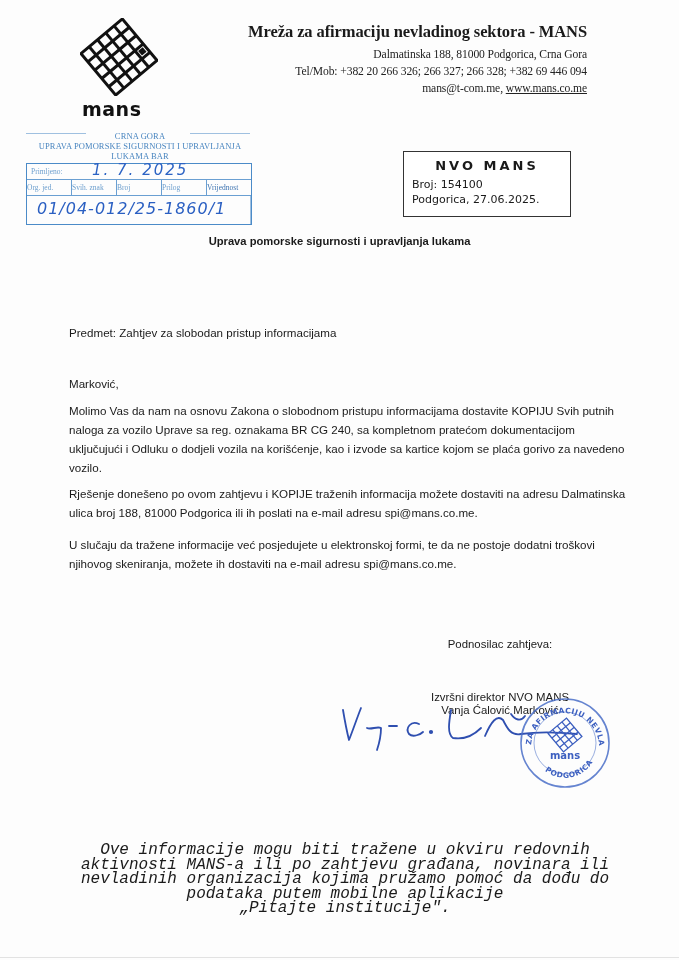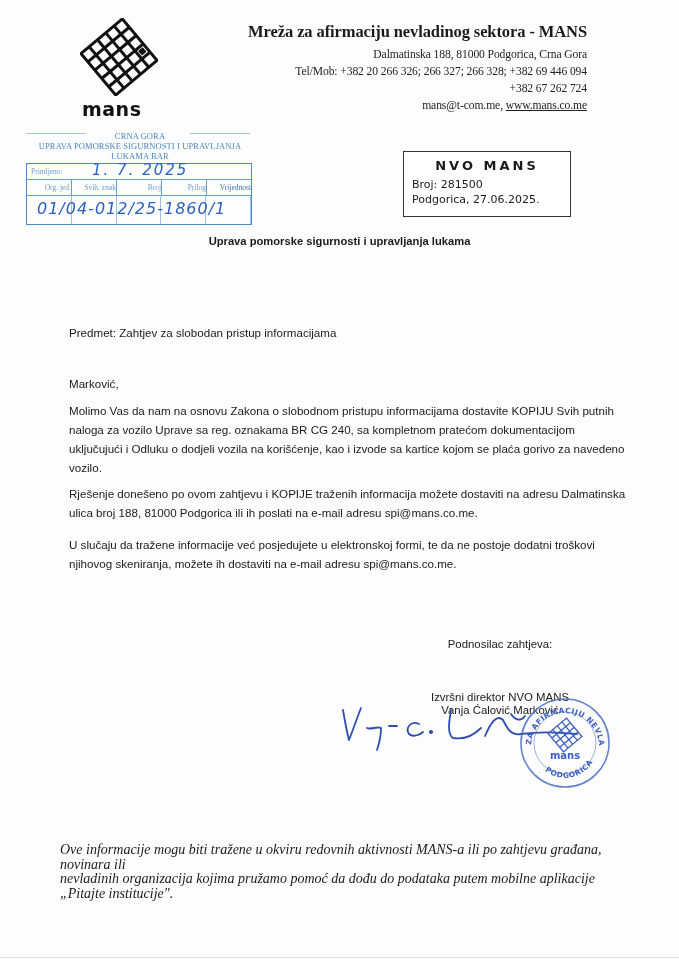--- a/index.html
+++ b/index.html
@@ -21,23 +21,23 @@
 
     
     .recv-stamp { position: absolute; left: 22px; top: 131px; width: 236px; color: #3c7fbf; font-family: "Liberation Serif", serif; }
     .rs-head { text-align: center; font-size: 8.5px; line-height: 10px; letter-spacing: 0.1px; color: #4a86c0; }
     .rs-topline { position: absolute; top: 2px; height: 1px; background: #9fc0e0; }
     .rs-table { margin-top: 2px; border: 1.5px solid #4b8bc8; width: 226px; margin-left: 4px; }
     .rs-row1 { height: 16px; border-bottom: 1px solid #6a9fd2; position: relative; }
     .rs-label { position: absolute; left: 4px; top: 3px; font-size: 7.5px; color: #6d9fce; }
     .rs-date { position: absolute; left: 65px; top: -3px; font-family: "DejaVu Sans", sans-serif; font-size: 15px; color: #2c63c4; font-style: italic; letter-spacing: 2px; }
     .rs-cols { display: flex; height: 16px; border-bottom: 1px solid #6a9fd2; }
-    .rs-col { flex: 1; border-right: 1px solid #6a9fd2; font-size: 7.5px; text-align: right; line-height: 15px; color: #6d9fce; }
+    .rs-col { flex: 1; border-right: 1px solid #6a9fd2; font-size: 7.5px; text-align: left; line-height: 15px; color: #6d9fce; }
     .rs-col:last-child { border-right: none; color: #3d73b0; }
-    .rs-row3 { height: 28px; display: flex; position: relative; }
+    .rs-row3 { height: 28px; display: flex; position: relative; flex-direction: column; }
     .rs-row3 .cell { flex: 1; border-right: 1px solid #9fc0e0; }
     .rs-row3 .cell:last-child { border-right: none; }
     .rs-number { position: absolute; left: 10px; top: 3px; font-family: "DejaVu Sans", sans-serif; font-size: 16px; color: #2a5fc2; font-style: italic; letter-spacing: 1px; white-space: nowrap; }
 
     
     .nvo-box { position: absolute; left: 403px; top: 151px; width: 168px; height: 66px; border: 1.5px solid #333; background: #fff; padding: 6px 8px 0 8px; font-family: "DejaVu Sans", sans-serif; }
     .nvo-title { text-align: center; font-size: 13px; font-weight: bold; letter-spacing: 3px; color: #1a1a1a; margin-bottom: 4px; }
     .nvo-line { font-size: 11px; line-height: 15px; color: #1a1a1a; }
 
     
@@ -55,21 +55,21 @@
     .sig-block { position: absolute; left: 400px; width: 200px; text-align: center; font-family: "Liberation Sans", sans-serif; font-size: 11.4px; color: #1a1a1a; }
     .sig-label { top: 638px; }
     .sig-name { top: 664px; margin-top: 40px; }
     .sig-role { top: 691px; }
     .strike { position: relative; }
 
     .handsig { position: absolute; left: 335px; top: 700px; width: 270px; height: 60px; }
     .seal { position: absolute; left: 517px; top: 695px; width: 96px; height: 96px; }
 
     
-    .footer { position: absolute; left: 60px; width: 570px; top: 843px; font-family: Liberation Serif, serif; font-style: italic; font-size: 14px; line-height: 14.5px; color: #1a1a1a; }
+    .footer { position: absolute; left: 60px; width: 570px; top: 843px; text-align: center; font-family: Liberation Mono, monospace; font-style: italic; font-size: 16px; line-height: 14.5px; color: #1a1a1a; }
 
     .bottom-line { position: absolute; left: 0; bottom: 2px; width: 679px; height: 1px; background: #e2e2e2; }
   </style>
 </head>
 <body>
 
 <div class="page">
 
   <div class="logo">
     <svg width="78" height="78" viewBox="0 0 78 78">
@@ -86,21 +86,20 @@
         <rect x="45.5" y="34.7" width="6" height="6" fill="#111" stroke="none"></rect>
       </g>
     </svg>
     <div class="logo-word">mans</div>
   </div>
 
   <div class="letterhead">
     <div class="lh-title">Mreža za afirmaciju nevladinog sektora - MANS</div>
     <div class="lh-line">Dalmatinska 188, 81000 Podgorica, Crna Gora</div>
     <div class="lh-line">Tel/Mob: +382 20 266 326; 266 327; 266 328; +382 69 446 094</div>
-    <div class="lh-line">+382 67 262 724</div>
     <div class="lh-line">
       <span>mans@t-com.me,</span>
       <span class="site">www.mans.co.me</span>
     </div>
   </div>
 
   <div class="recv-stamp">
     <div class="rs-topline" style="left:4px;width:60px;"></div>
     <div class="rs-topline" style="left:168px;width:60px;"></div>
     <div class="rs-head">CRNA GORA</div>
@@ -124,21 +123,21 @@
           <div class="cell"></div>
           <div class="cell"></div>
           <div class="cell"></div>
         <span class="rs-number">01/04-012/25-1860/1</span>
       </div>
     </div>
   </div>
 
   <div class="nvo-box">
     <div class="nvo-title">NVO MANS</div>
-    <div class="nvo-line">Broj: 281500</div>
+    <div class="nvo-line">Broj: 154100</div>
     <div class="nvo-line">Podgorica, 27.06.2025.</div>
   </div>
 
   <div class="recipient">Uprava pomorske sigurnosti i upravljanja lukama</div>
 
   <div class="body-text subject">Predmet: Zahtjev za slobodan pristup informacijama</div>
   <div class="body-text greeting">Marković,</div>
   <div class="body-text p1">Molimo Vas da nam na osnovu Zakona o slobodnom pristupu informacijama dostavite KOPIJU Svih putnih naloga za vozilo Uprave sa reg. oznakama BR CG 240, sa kompletnom pratećom dokumentacijom uključujući i Odluku o dodjeli vozila na korišćenje, kao i izvode sa kartice kojom se plaća gorivo za navedeno vozilo.</div>
   <div class="body-text p2">Rješenje donešeno po ovom zahtjevu i KOPIJE traženih informacija možete dostaviti na adresu Dalmatinska ulica broj 188, 81000 Podgorica ili ih poslati na e-mail adresu spi@mans.co.me.</div>
   <div class="body-text p3">U slučaju da tražene informacije već posjedujete u elektronskoj formi, te da ne postoje dodatni troškovi njihovog skeniranja, možete ih dostaviti na e-mail adresu spi@mans.co.me.</div>

